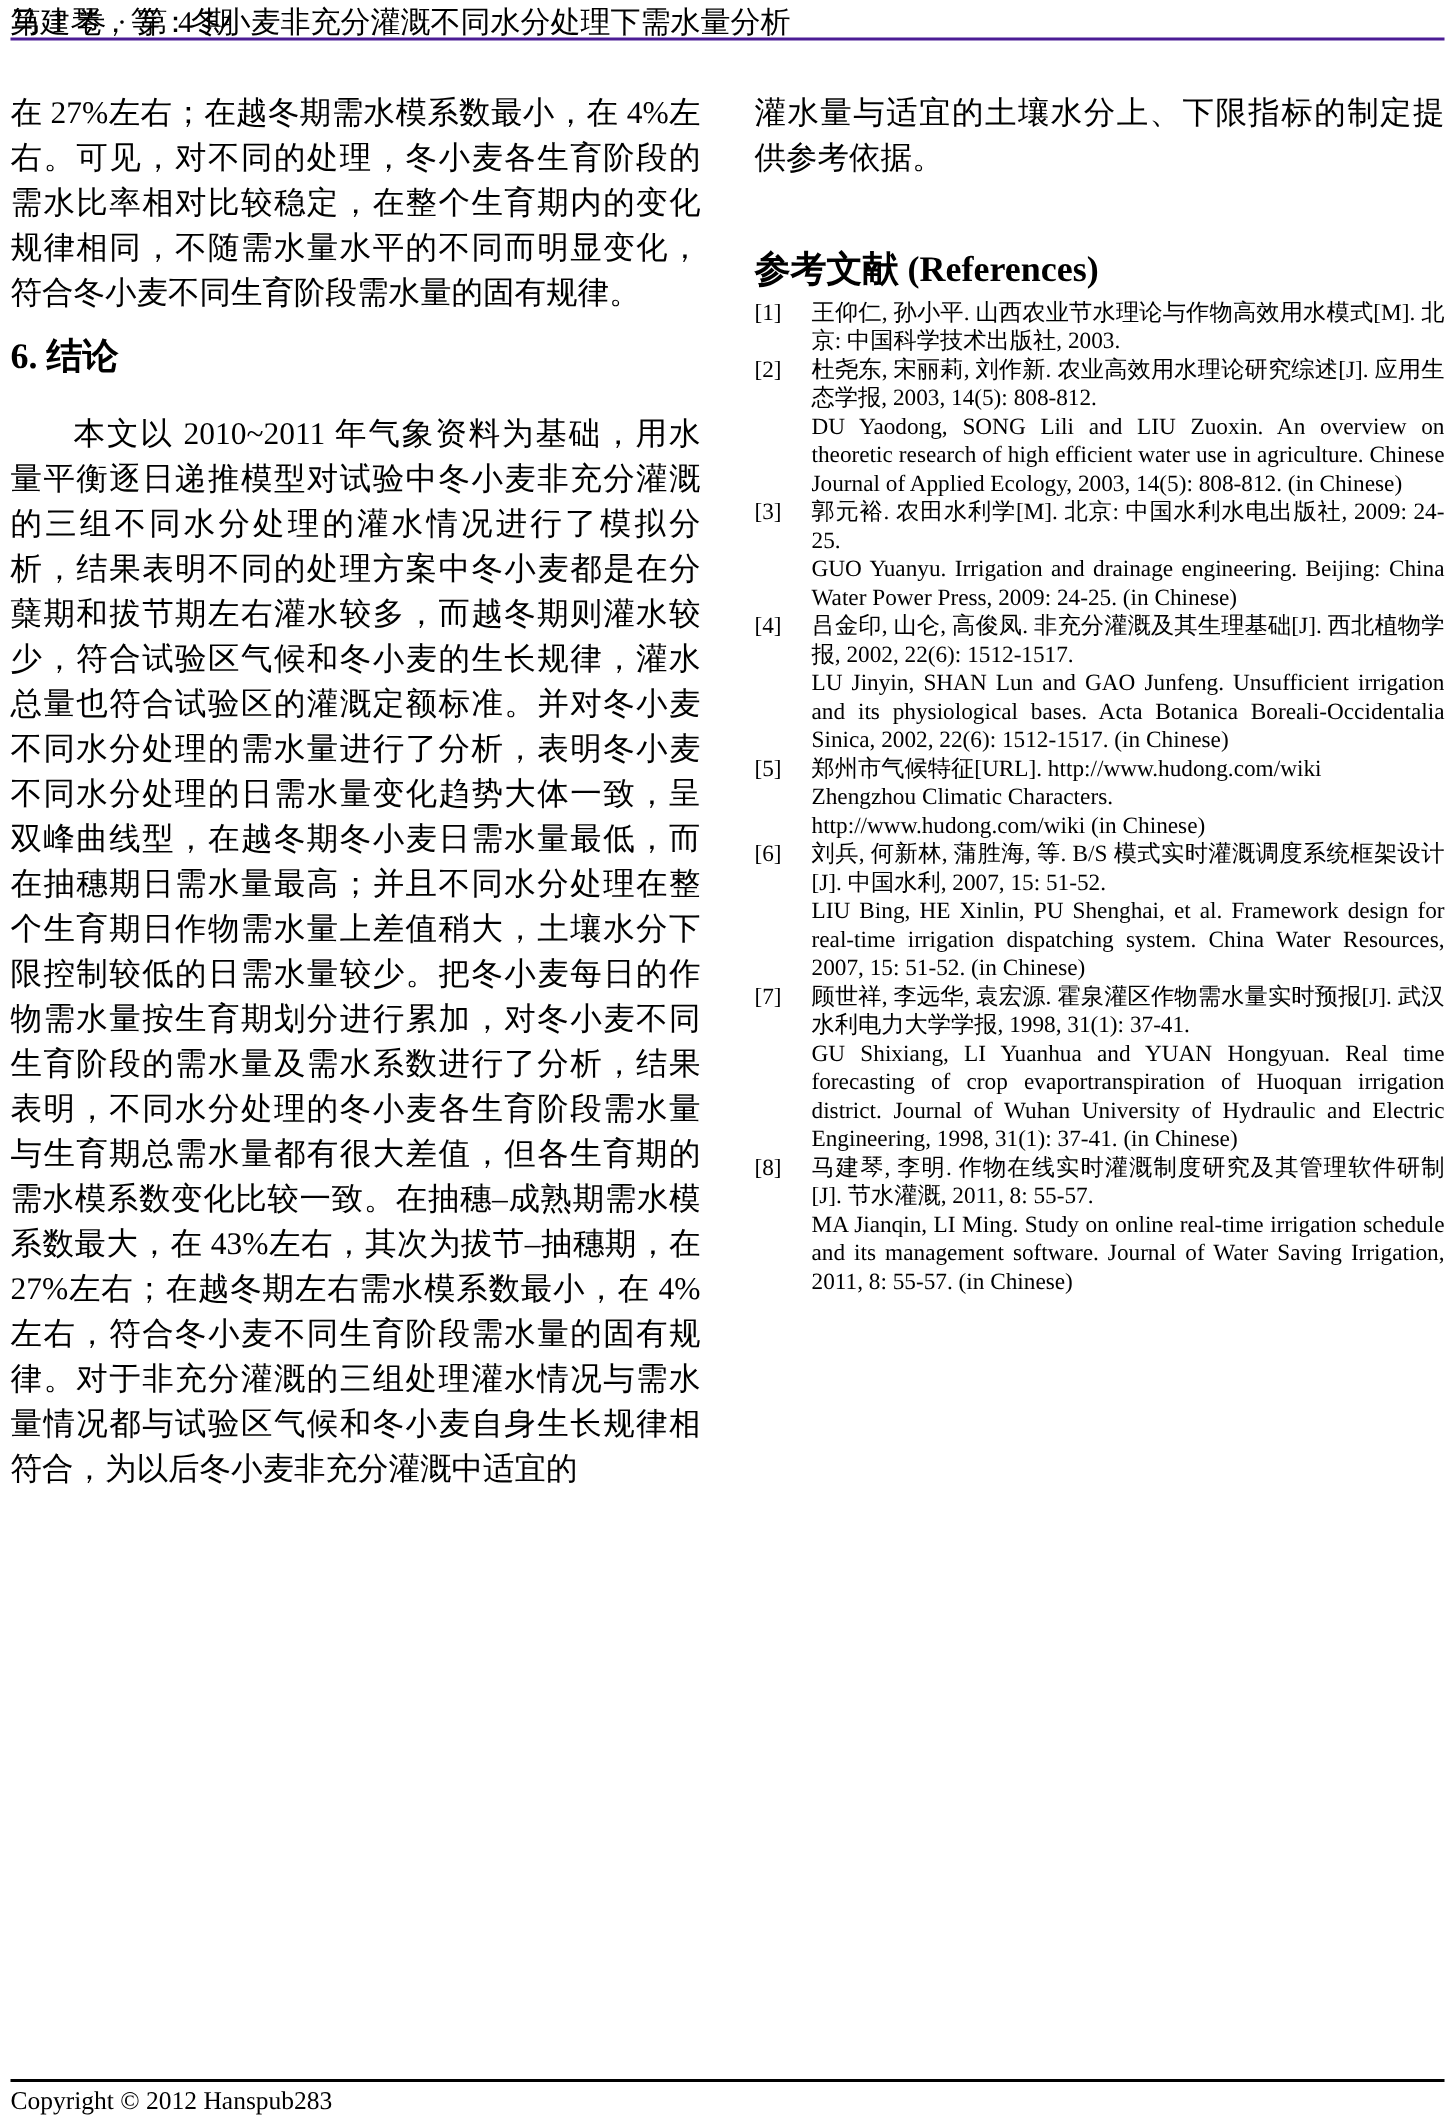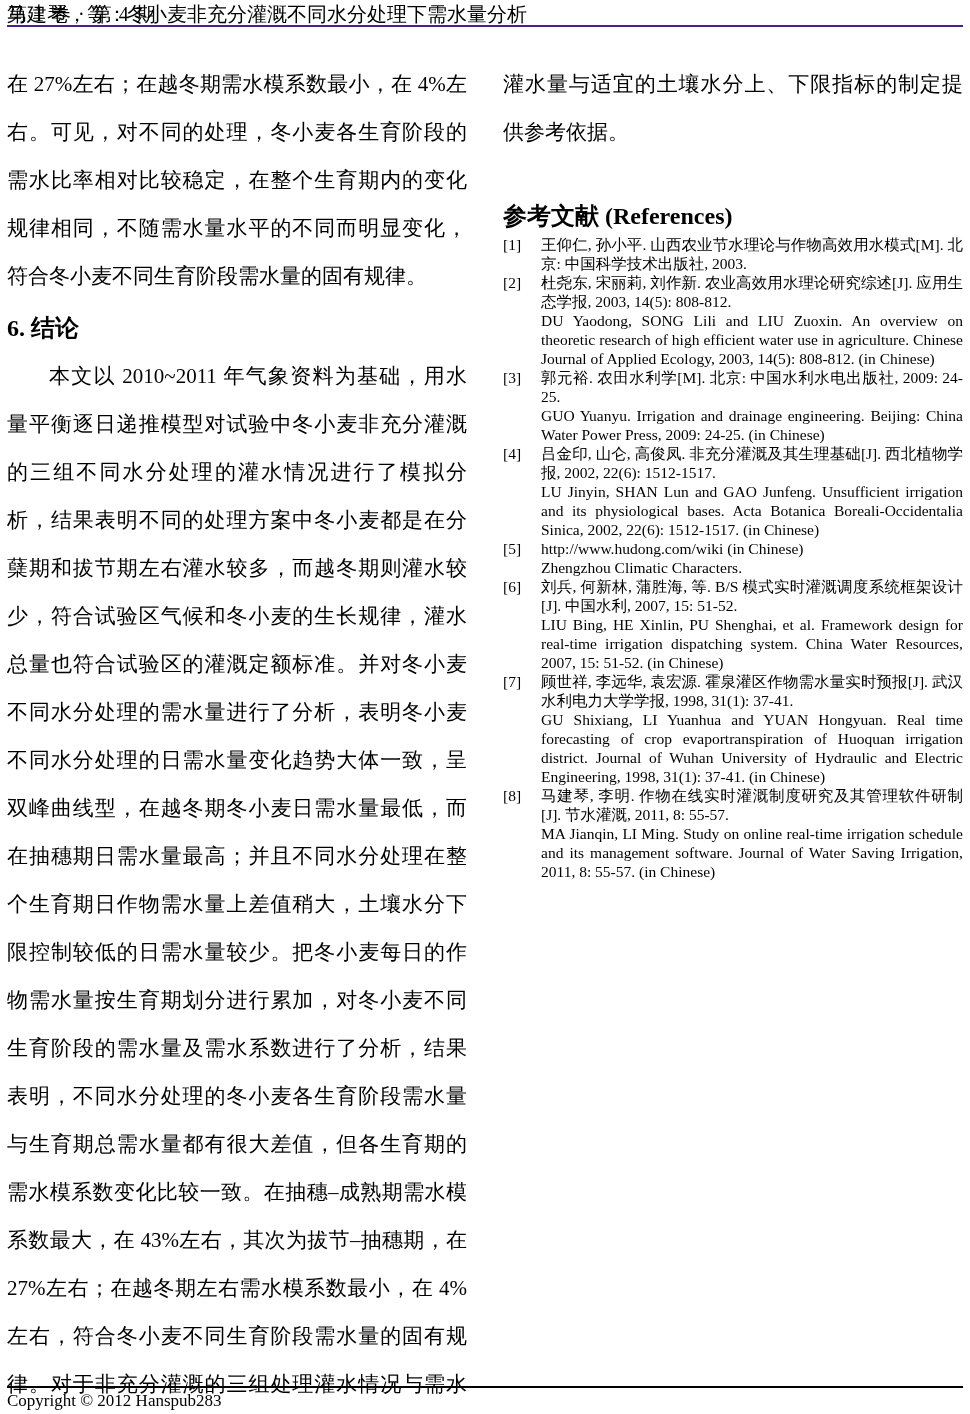--- a/index.html
+++ b/index.html
@@ -22,26 +22,26 @@
   }
   .vol-issue { position: absolute; left: 0; top: 1px; letter-spacing: 1px; }
   .running-title { position: absolute; left: 0; right: 0; top: 1px; }
   
   .col { position: absolute; top: 60px; }
   .col-left  { left: 7px;  width: 460px; }
   .col-right { left: 503px; width: 460px; }
   .body-text {
     margin: 0;
     font-size: 21px;
-    line-height: 48px;
+    line-height: 30px;
     text-align: justify;
   }
   .indent { text-indent: 2em; }
   .section-heading {
-    margin: 13px 0 9px 0;
+    margin: 13px 0 21px 0;
     font-size: 24px;
     line-height: 30px;
     font-weight: bold;
   }
   .refs-heading { margin: 45px 0 4px 0; }
   
   .refs { font-size: 15.5px; line-height: 19px; }
   .ref-item { display: flex; }
   .ref-label { flex: none; width: 38px; }
   .ref-body { flex: 1; min-width: 0; }
@@ -100,22 +100,23 @@
         <div class="ref-item">
           <span class="ref-label">[4]</span>
           <div class="ref-body">
             <div class="ref-zh">吕金印, 山仑, 高俊凤. 非充分灌溉及其生理基础[J]. 西北植物学报, 2002, 22(6): 1512-1517.</div>
             <div class="ref-en">LU Jinyin, SHAN Lun and GAO Junfeng. Unsufficient irrigation and its physiological bases. Acta Botanica Boreali-Occidentalia Sinica, 2002, 22(6): 1512-1517. (in Chinese)</div>
           </div>
         </div>
         <div class="ref-item">
           <span class="ref-label">[5]</span>
           <div class="ref-body">
+            <div class="ref-zh">郑州市气候特征[URL]. http://www.hudong.com/wiki</div>
+            <div class="ref-en">Zhengzhou Climatic Characters.</div>
             <div class="ref-en">http://www.hudong.com/wiki (in Chinese)</div>
-            <div class="ref-en">Zhengzhou Climatic Characters.</div>
           </div>
         </div>
         <div class="ref-item">
           <span class="ref-label">[6]</span>
           <div class="ref-body">
             <div class="ref-zh">刘兵, 何新林, 蒲胜海, 等. B/S 模式实时灌溉调度系统框架设计[J]. 中国水利, 2007, 15: 51-52.</div>
             <div class="ref-en">LIU Bing, HE Xinlin, PU Shenghai, et al. Framework design for real-time irrigation dispatching system. China Water Resources, 2007, 15: 51-52. (in Chinese)</div>
           </div>
         </div>
         <div class="ref-item">

